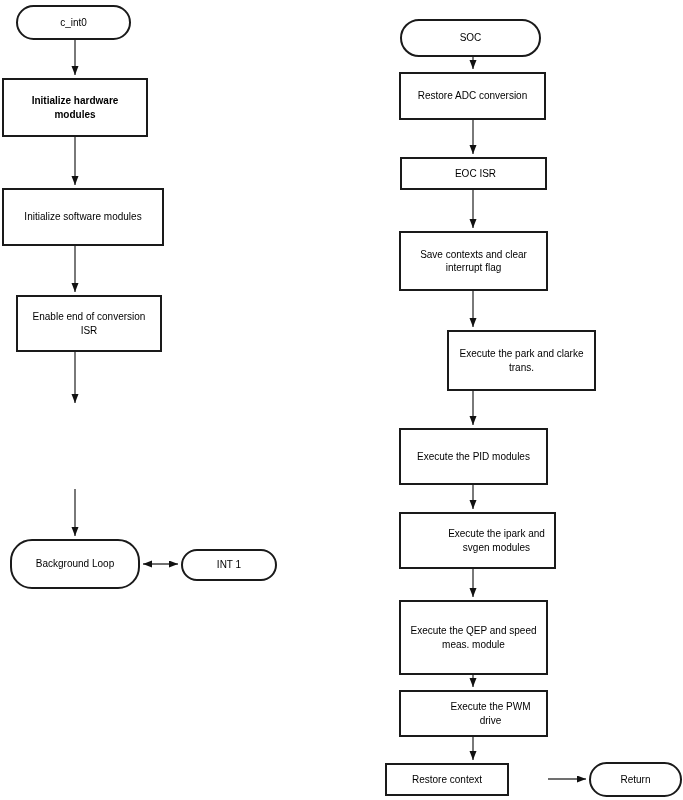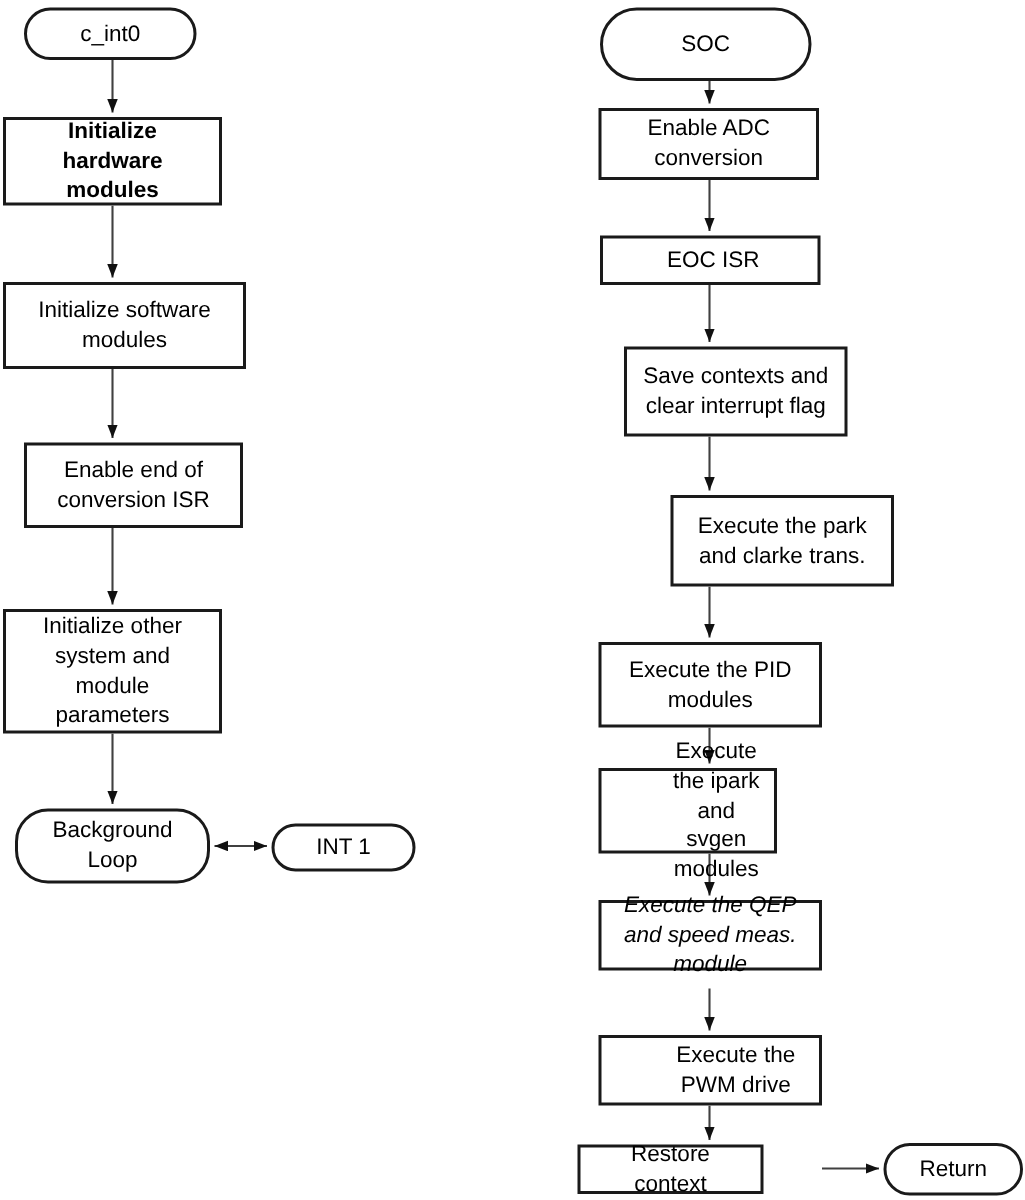--- a/index.html
+++ b/index.html
@@ -20,21 +20,21 @@
   }
   .node {
     position: absolute;
     box-sizing: border-box;
     background: #ffffff;
     border: 2px solid #1a1a1a;
     display: flex;
     align-items: center;
     justify-content: center;
     text-align: center;
-    font-size: 15px;
+    font-size: 10px;
     line-height: 1.32;
     padding: 0 8px;
   }
   .stadium { border-radius: 40px; }
 </style>
 </head>
 <body>
 
 <div class="canvas">
 
@@ -65,41 +65,40 @@
   </svg>
 
   <div class="node stadium" style="left:16px; top:5px; width:115px; height:35px;">c_int0</div>
 
   <div class="node" style="left:2px; top:78px; width:146px; height:59px;font-weight:bold;">Initialize hardware modules</div>
 
   <div class="node" style="left:2px; top:188px; width:162px; height:58px;">Initialize software modules</div>
 
   <div class="node" style="left:16px; top:295px; width:146px; height:57px;">Enable end of conversion ISR</div>
 
-  <div class="node" style="left:2px; top:406px; width:146px; height:83px;">Initialize other system and module parameters</div>
 
   <div class="node stadium" style="left:10px; top:539px; width:130px; height:50px; border-radius:22px; padding:0 22px;">Background Loop</div>
 
   <div class="node stadium" style="left:181px; top:549px; width:96px; height:32px;">INT 1</div>
 
-  <div class="node stadium" style="left:400px; top:5px; width:141px; height:49px;">SOC</div>
+  <div class="node stadium" style="left:400px; top:19px; width:141px; height:38px;">SOC</div>
 
-  <div class="node" style="left:399px; top:72px; width:147px; height:48px;">Enable ADC conversion</div>
+  <div class="node" style="left:399px; top:72px; width:147px; height:48px;">Restore ADC conversion</div>
 
   <div class="node" style="left:400px; top:157px; width:147px; height:33px;padding-left:12px;">EOC ISR</div>
 
-  <div class="node" style="left:416px; top:231px; width:149px; height:60px;text-align:center;">Save contexts and clear interrupt flag</div>
+  <div class="node" style="left:399px; top:231px; width:149px; height:60px;text-align:center;">Save contexts and clear interrupt flag</div>
 
   <div class="node" style="left:399px; top:330px; width:149px; height:61px;margin-left:48px;">Execute the park and clarke trans.</div>
 
   <div class="node" style="left:399px; top:428px; width:149px; height:57px;">Execute the PID modules</div>
 
-  <div class="node" style="left:399px; top:512px; width:119px; height:57px;padding-left:46px;">Execute the ipark and svgen modules</div>
+  <div class="node" style="left:399px; top:512px; width:157px; height:57px;padding-left:46px;">Execute the ipark and svgen modules</div>
 
-  <div class="node" style="left:399px; top:600px; width:149px; height:47px;font-style:italic;">Execute the QEP and speed meas. module</div>
+  <div class="node" style="left:399px; top:600px; width:149px; height:75px;">Execute the QEP and speed meas. module</div>
 
   <div class="node" style="left:399px; top:690px; width:149px; height:47px;padding-left:42px;">Execute the PWM drive</div>
 
   <div class="node" style="left:385px; top:763px; width:124px; height:33px;">Restore context</div>
 
   <div class="node stadium" style="left:589px; top:762px; width:93px; height:35px;">Return</div>
 
 </div>
 
 </body></html>

